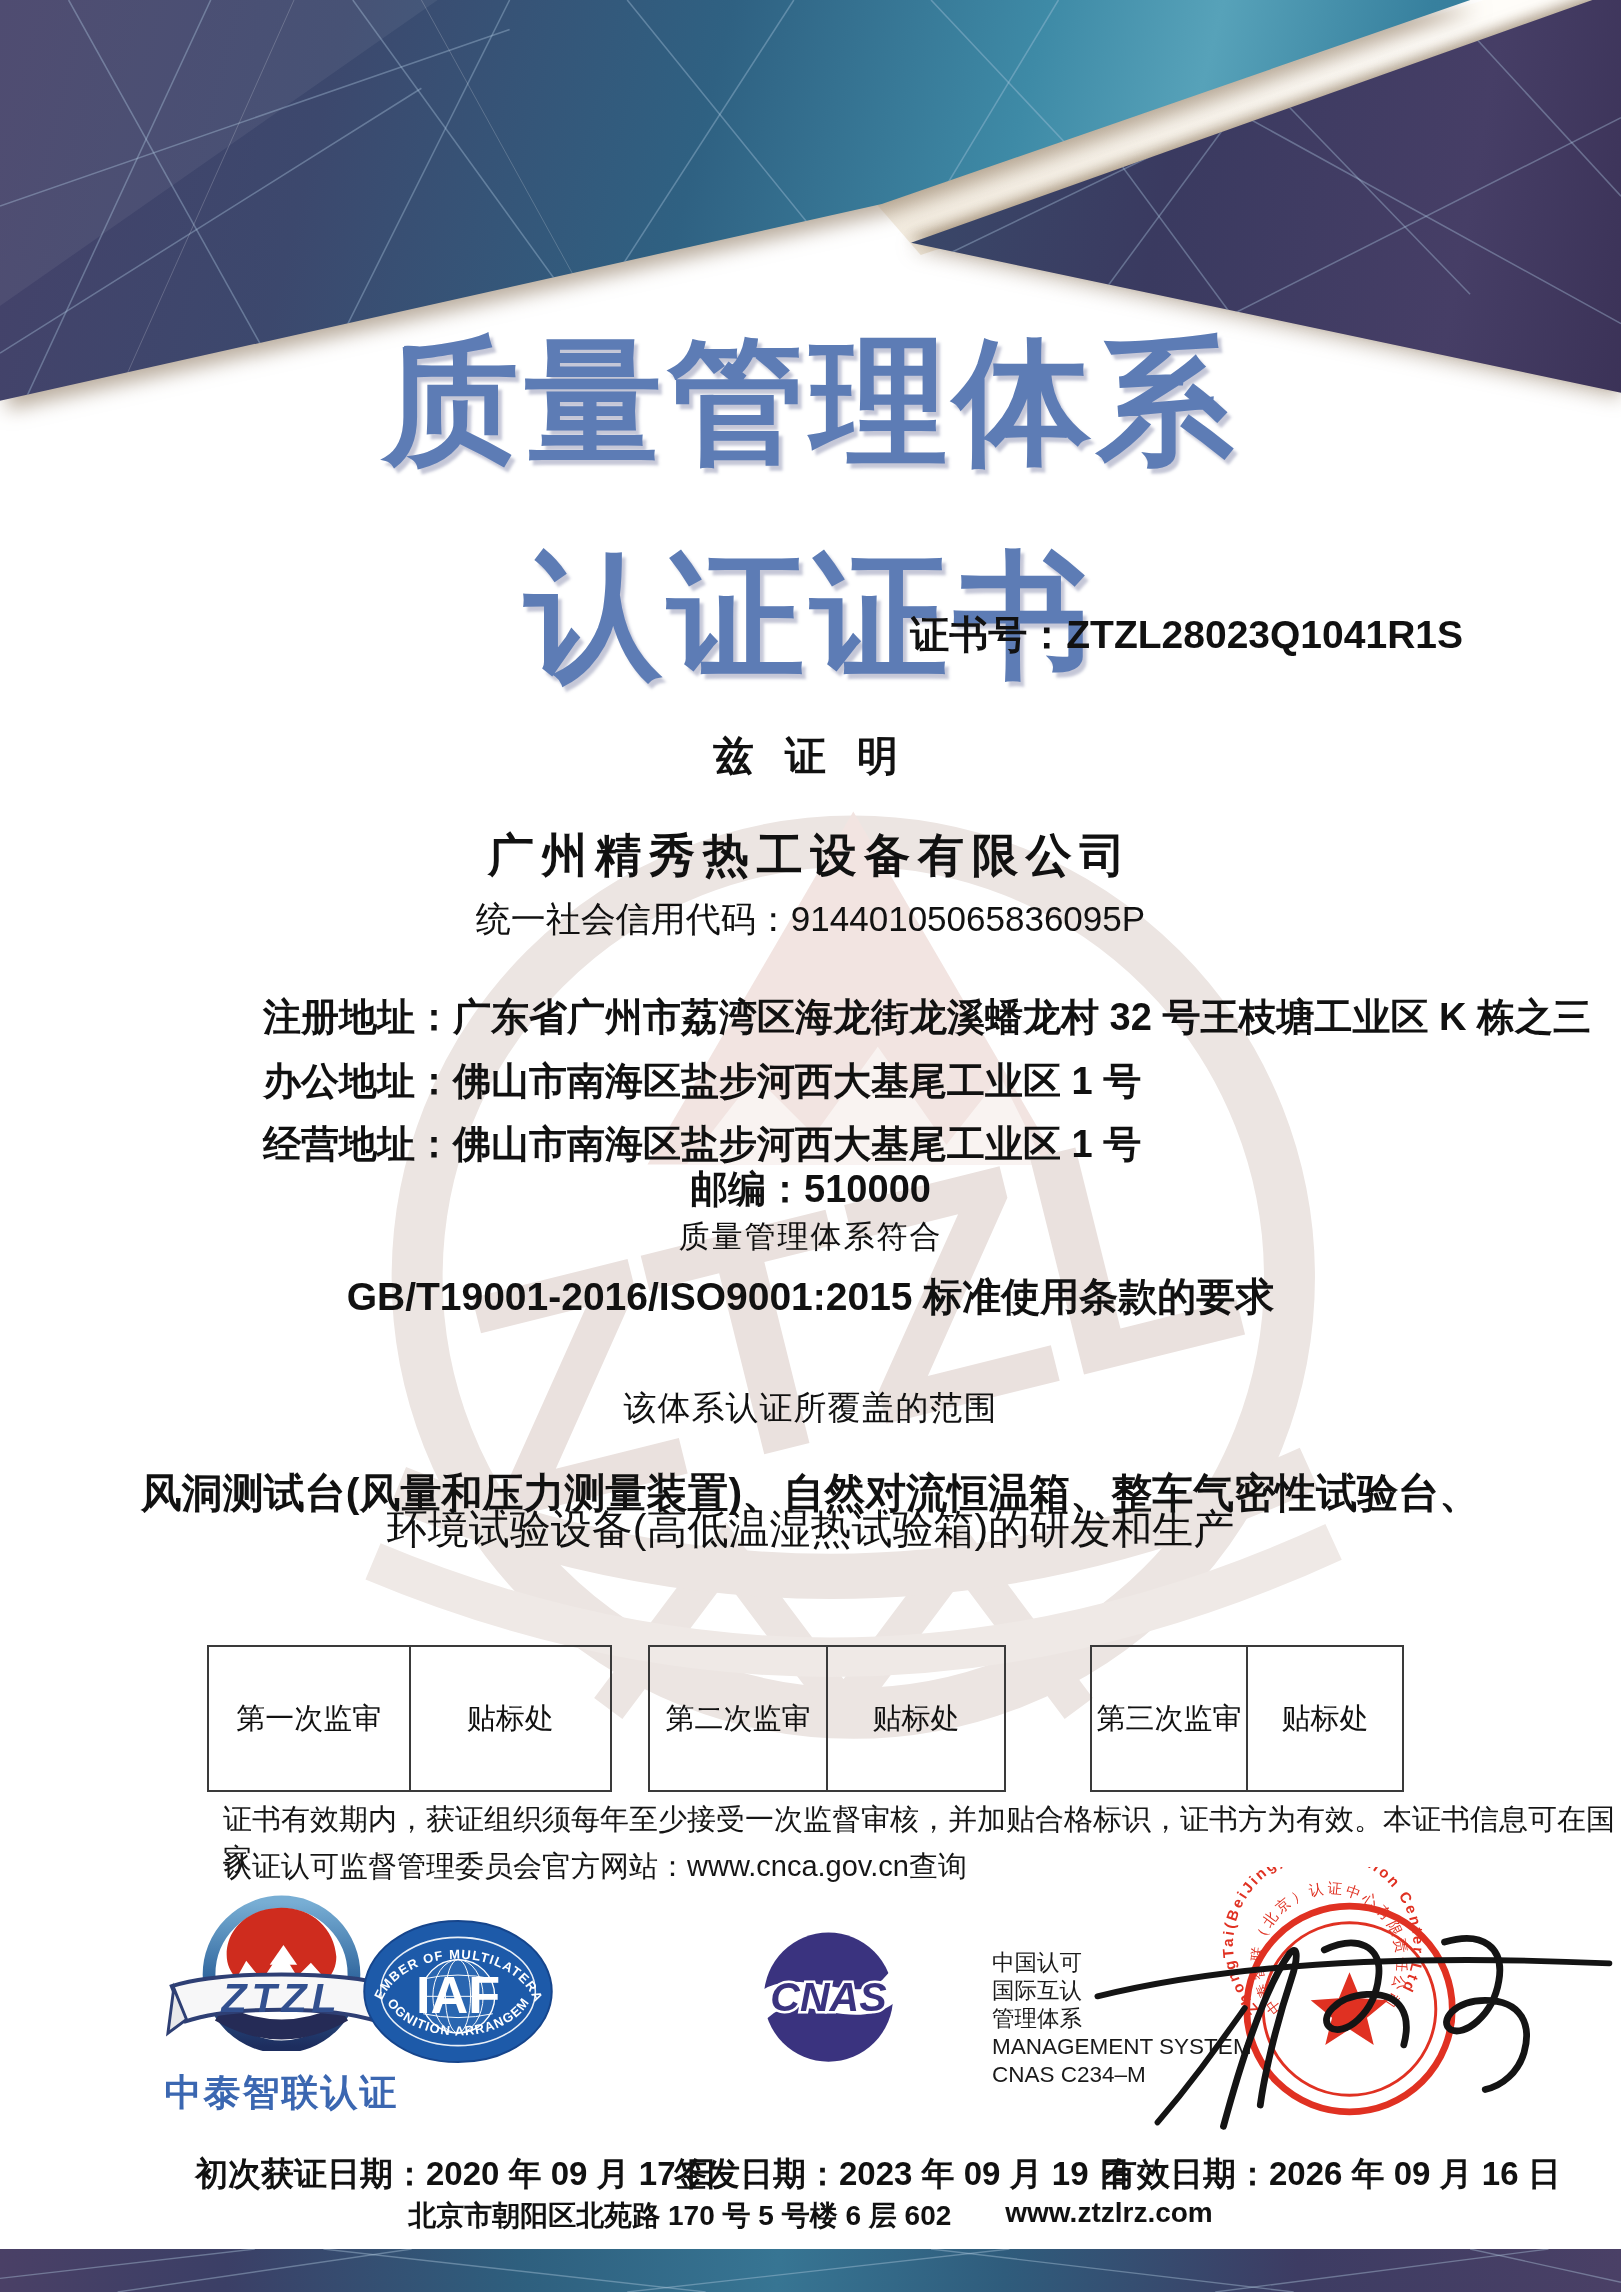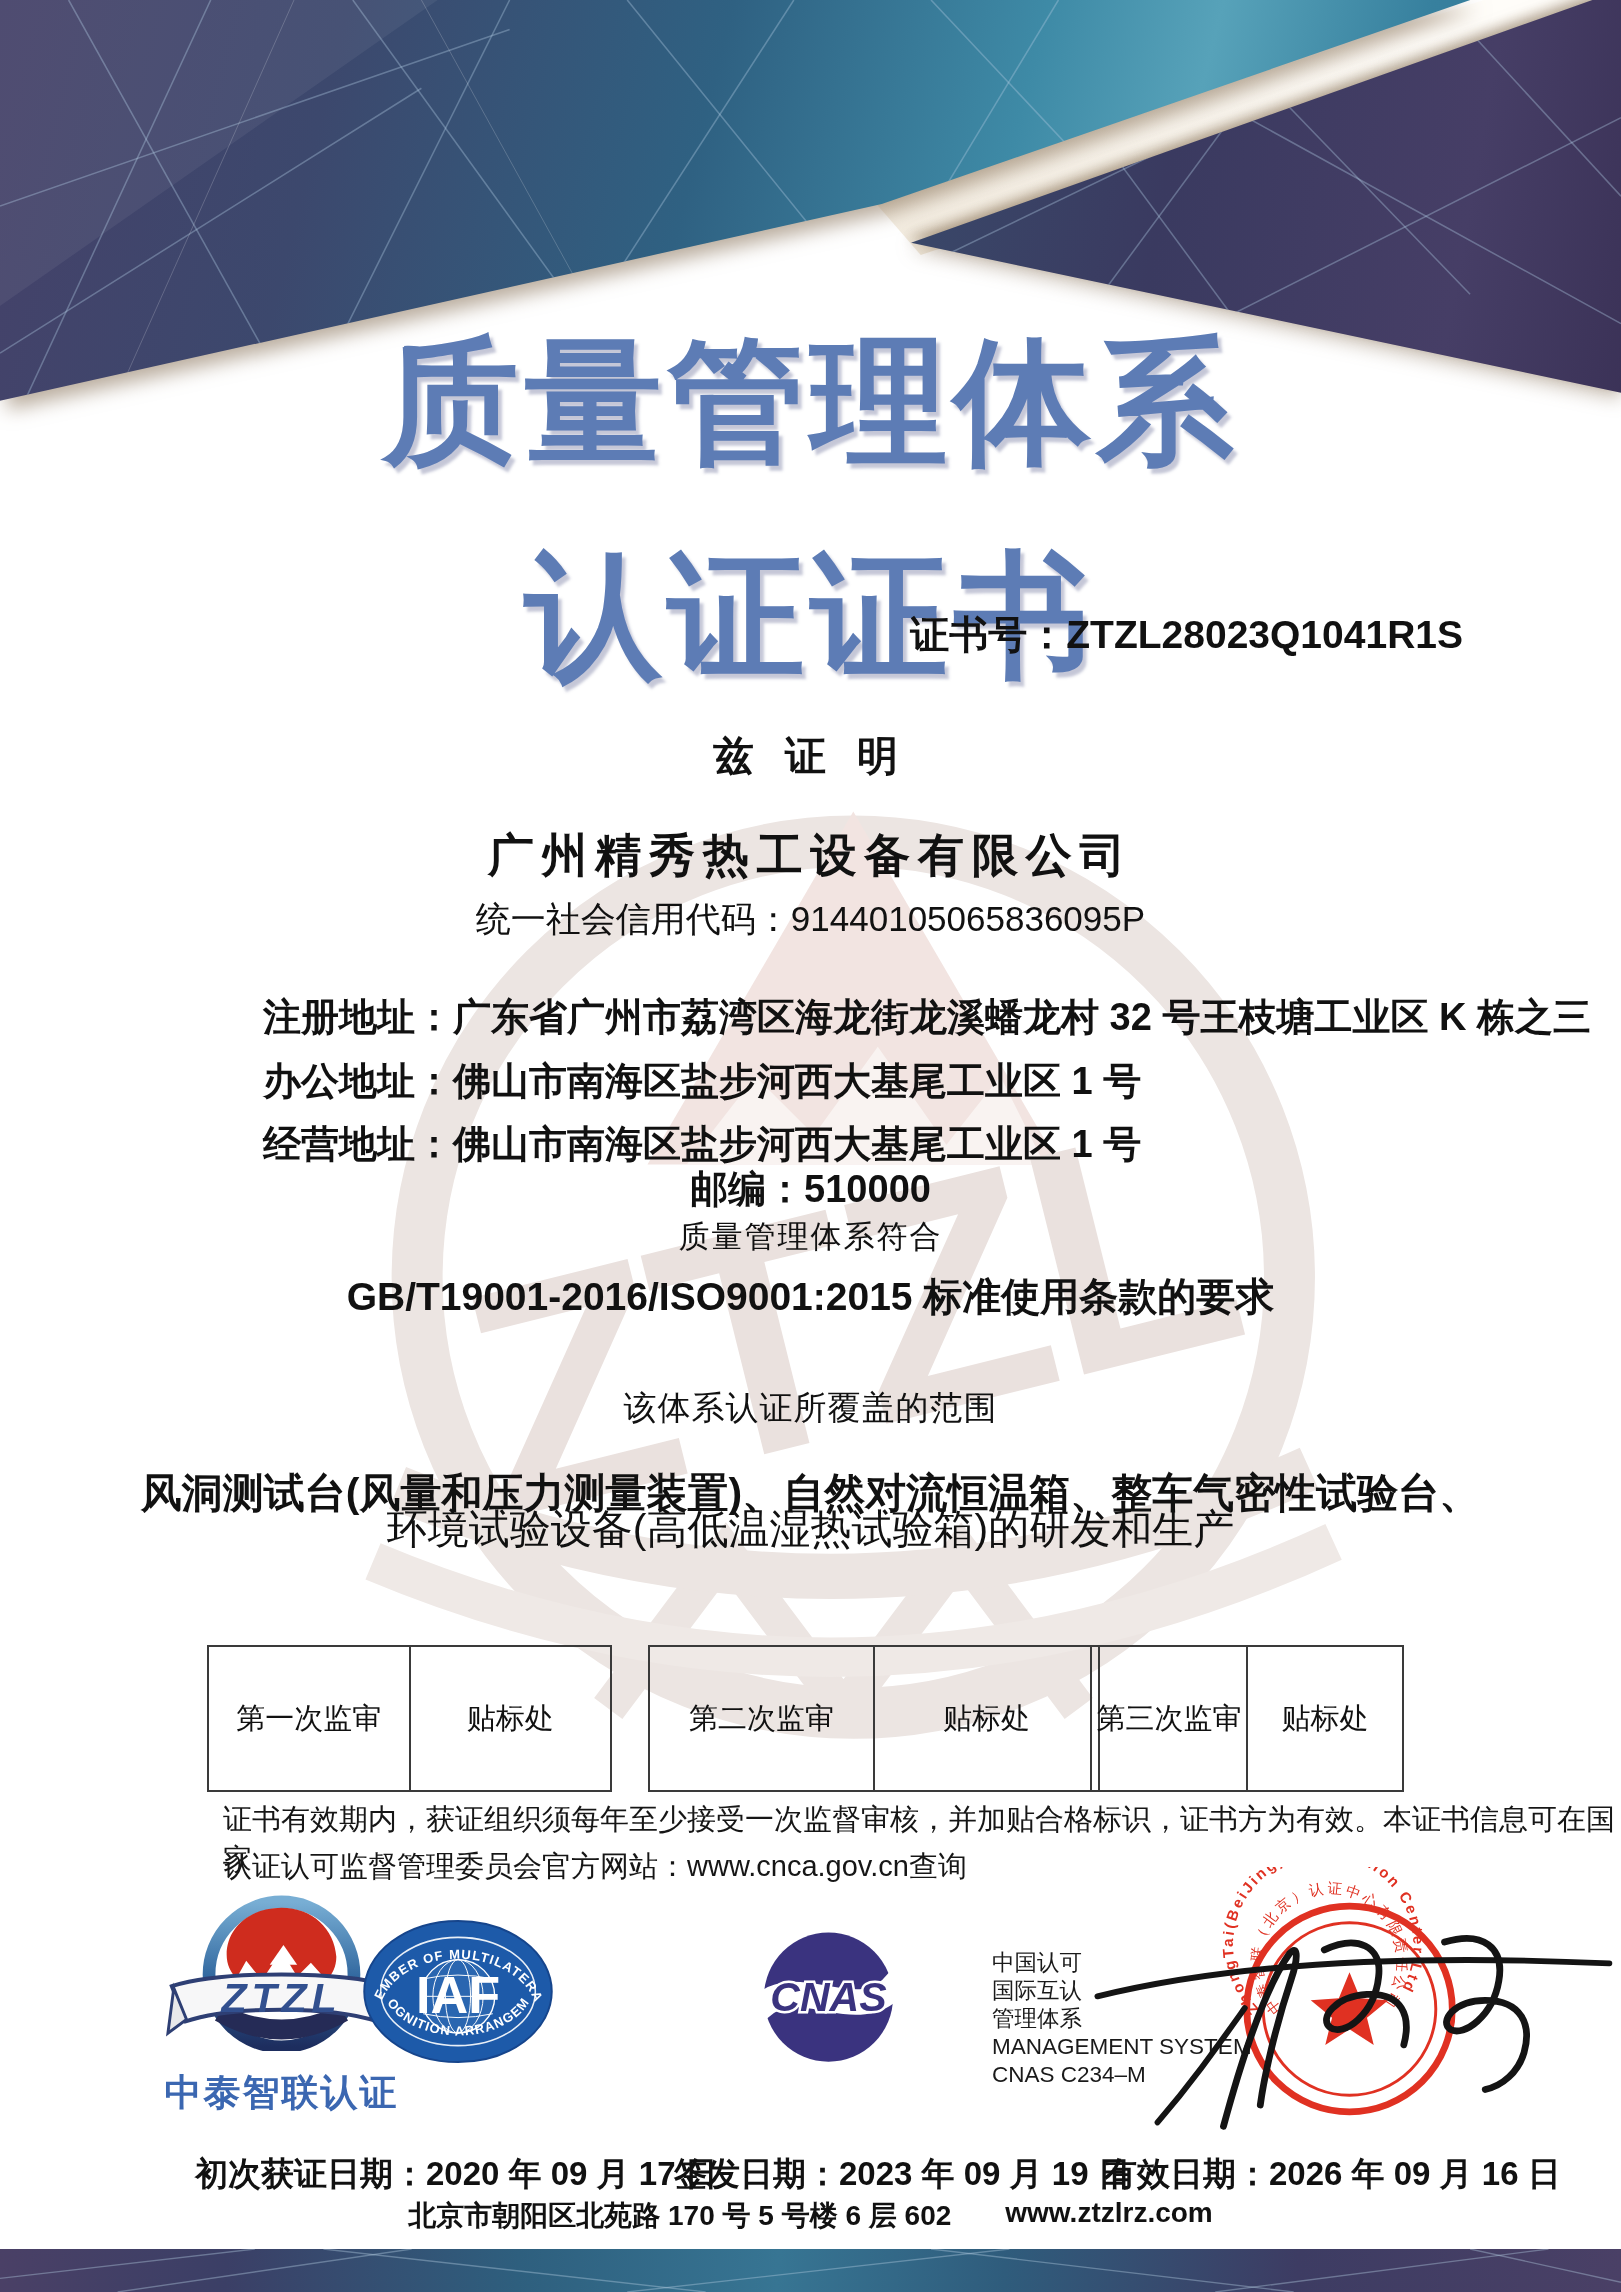--- a/index.html
+++ b/index.html
@@ -39,21 +39,21 @@
   #postal{top:1164px;font-size:38px;font-weight:bold;}
   #conformity{top:1216px;font-size:31px;letter-spacing:2px;}
   #standard{top:1270px;font-size:39px;font-weight:bold;}
   #scope-heading{top:1386px;font-size:33px;letter-spacing:1px;}
   #scope1{top:1466px;font-size:41px;font-weight:bold;}
   #scope2{top:1502px;font-size:41px;font-weight:normal;}
 
   .audit-box{position:absolute;top:1645px;height:147px;display:flex;border:2.9px solid #3a3a3a;box-sizing:border-box;}
   .audit-cell{flex:1;display:flex;align-items:center;justify-content:center;font-size:29px;color:#111;}
   .audit-cell+.audit-cell{border-left:2.9px solid #3a3a3a;}
-  #box0{left:207px;width:405px;} #box1{left:648px;width:452px;} #box2{left:1090px;width:314px;}
+  #box0{left:207px;width:405px;} #box1{left:648px;width:358px;} #box2{left:1090px;width:314px;}
 
   .notice{left:223px;font-size:29px;color:#161616;}
   #notice1{top:1800px;} #notice2{top:1847px;}
 
   #ztzl-caption{left:149px;width:265px;top:2068px;text-align:center;font-size:37px;
     font-weight:bold;color:#3b67b1;letter-spacing:2px;}
   .cnas-block{left:992px;top:1949px;font-size:22.5px;line-height:28px;color:#1a1a1a;}
 
   .date-item{top:2152px;font-size:33px;font-weight:bold;}
   #date0{left:195px;} #date1{left:674px;} #date2{left:1104px;}

